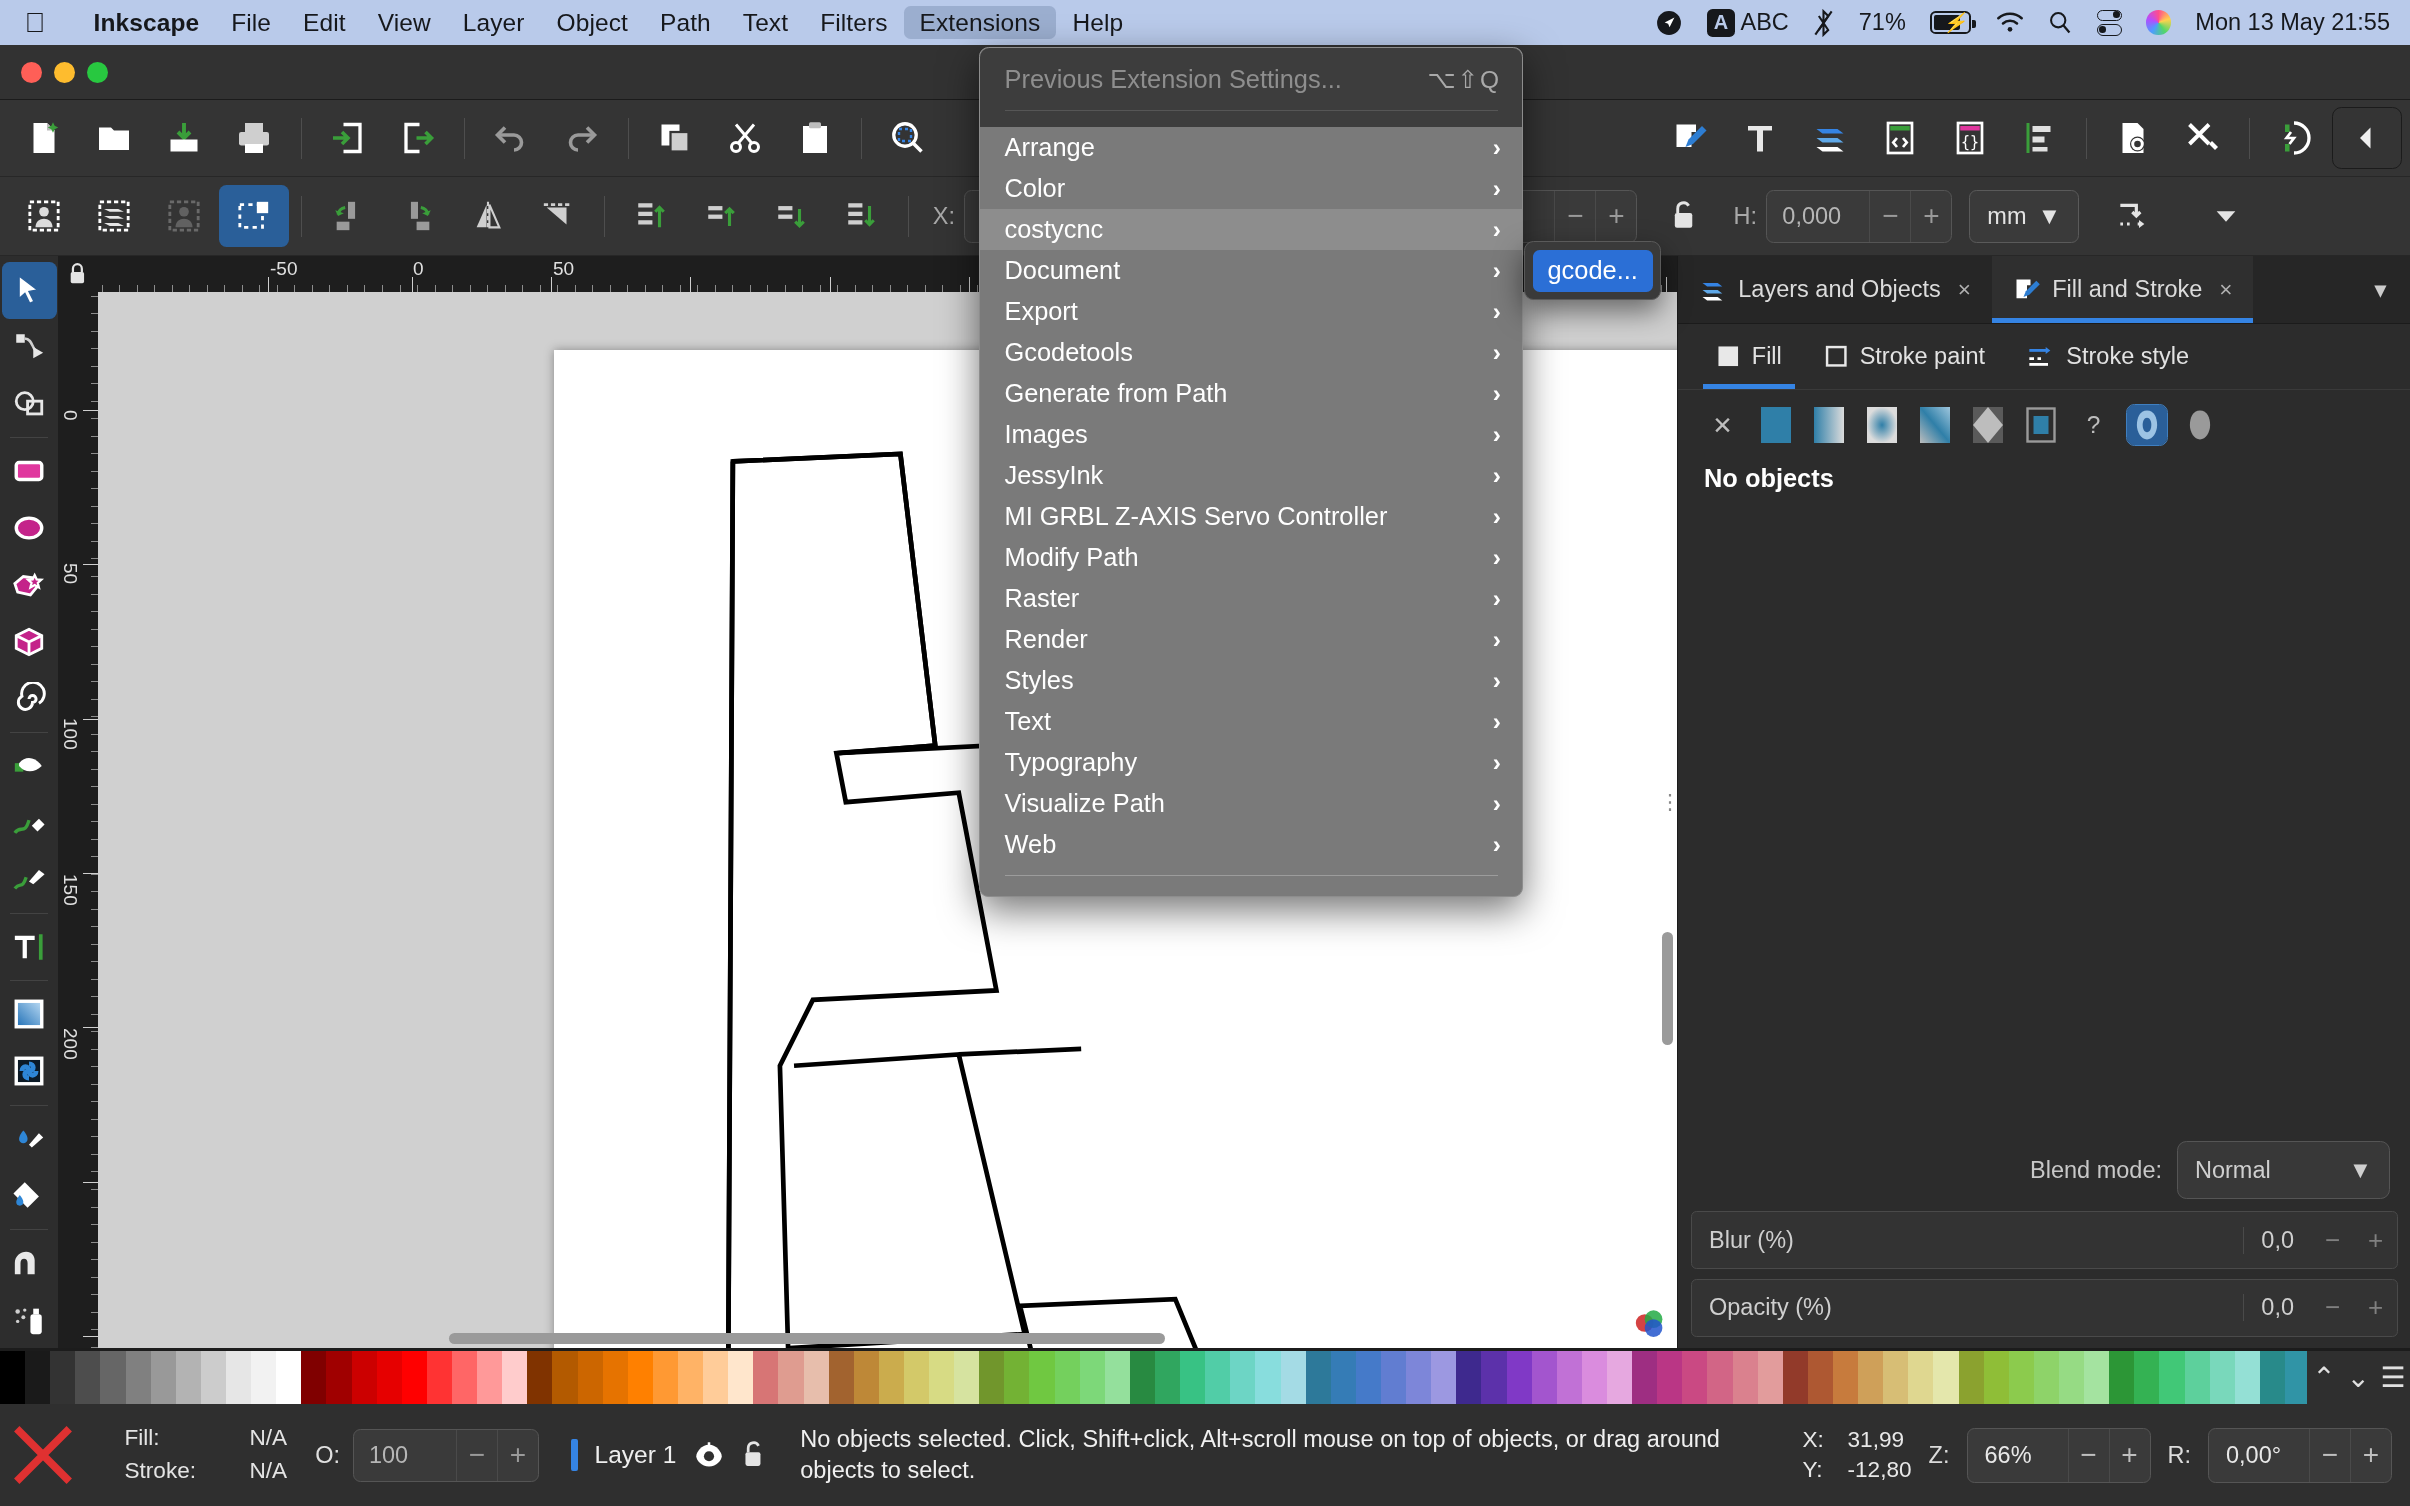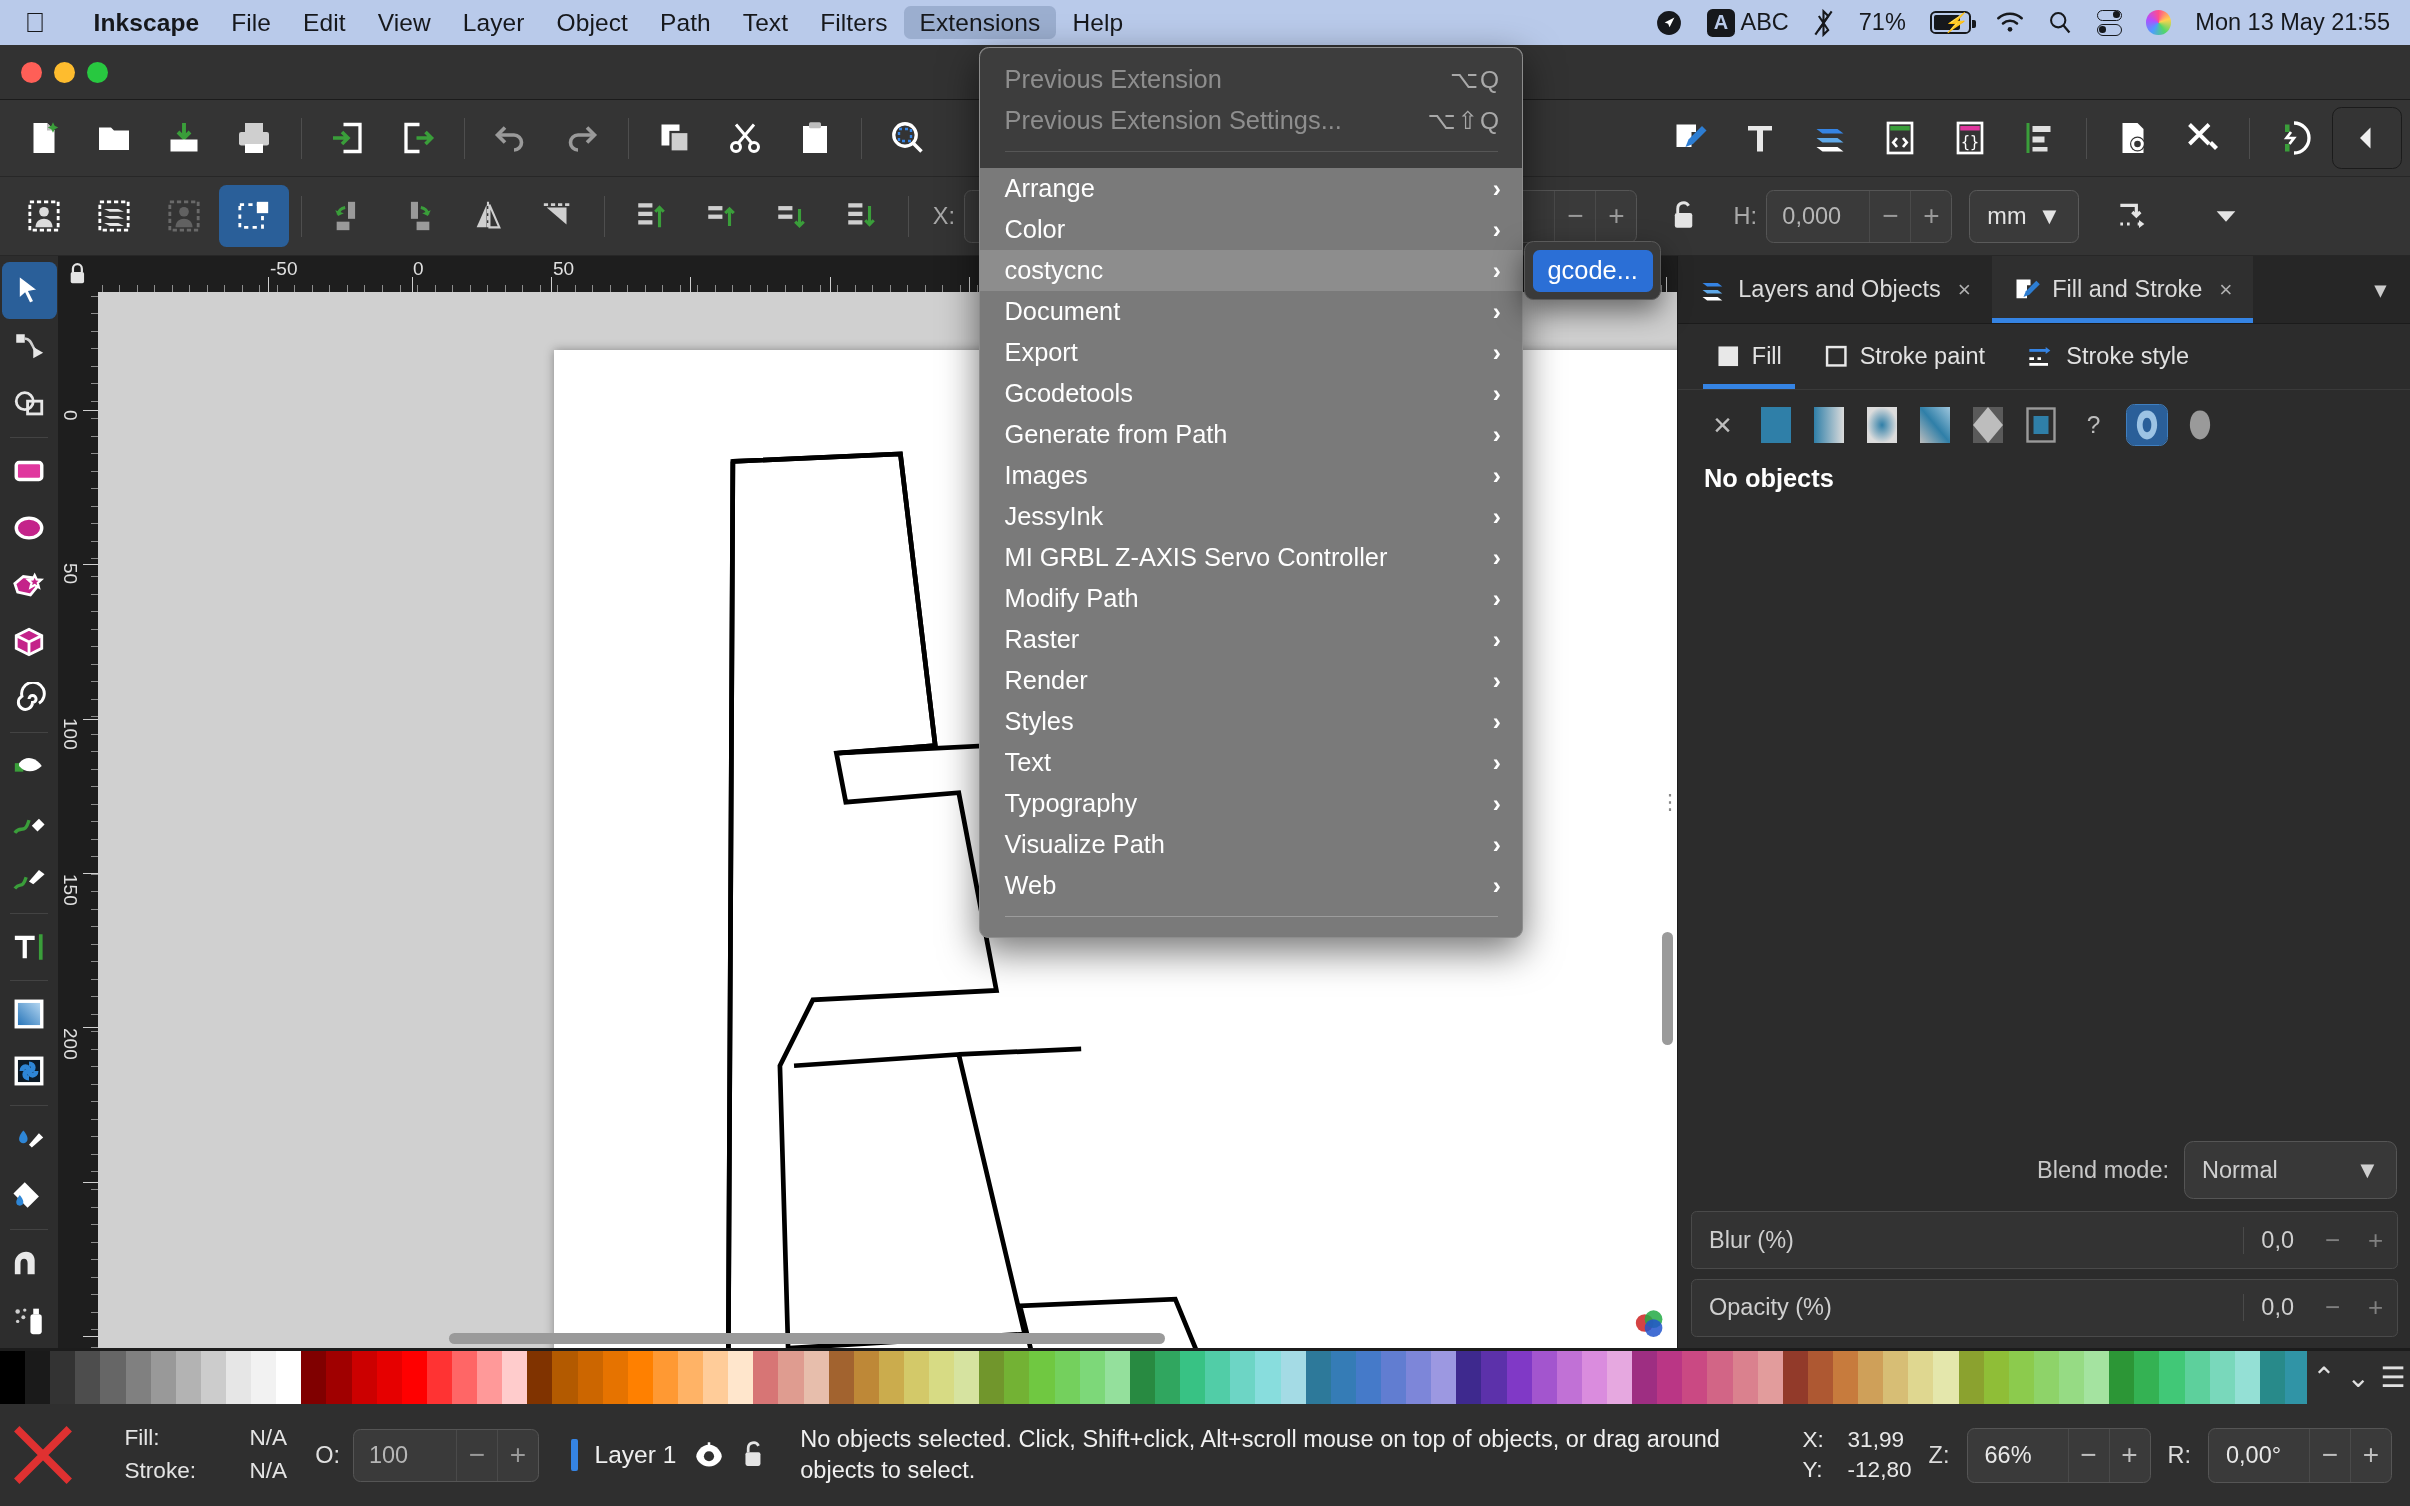--- a/index.html
+++ b/index.html
@@ -214,21 +214,21 @@
   .paint-row { display: flex; align-items: center; gap: 13px; padding: 15px 22.6px 5.6px 24.5px; }
   .pbtn {
     width: 40px; height: 40px; border-radius: 4.7px; display: flex; align-items: center; justify-content: center;
     color: #bdbdbd; font-size: 24.5px;
   }
   .pbtn.sel { background: #2a5f99; outline: 1.9px solid #3f7fc0; border-radius: 7.5px; }
   .no-objects { color: #ffffff; font-weight: bold; font-size: 25.4px; padding: 13px 0 0 26px; }
 
   .blend-row {
     position: absolute; left: 0; right: 0; bottom: 149px; display: flex;
-    align-items: center; justify-content: flex-end; padding-right: 14px; gap: 15px;
+    align-items: center; justify-content: flex-end; padding-right: 21px; gap: 15px;
   }
   .blend-label { color: #c8c8c8; font-size: 23.5px; }
   .blend-select {
     display: flex; align-items: center; justify-content: space-between;
     width: 213px; height: 58px; background: #383838; border: 0.9px solid #555;
     border-radius: 9.4px; padding: 0 17px; color: #cfcfcf; font-size: 23.5px;
   }
   .slider-row {
     position: absolute; left: 13px; right: 13px; height: 58px;
     display: flex; align-items: center; background: #333; border: 0.9px solid #4a4a4a;
@@ -1339,24 +1339,20 @@
           <span class="s">−</span>
           <span class="s">+</span>
         </div>
       </div>
     </div>
   </div>
 
   <div class="ext-menu">
     <div class="ext-top">
       <div class="ext-item disabled">
-        <span>Previous Extension</span>
-        <span class="acc">⌥Q</span>
-      </div>
-      <div class="ext-item disabled">
         <span>Previous Extension Settings...</span>
         <span class="acc">⌥⇧Q</span>
       </div>
       <div class="ext-sep dark"></div>
     </div>
 
     <div id="ext-items">
         <div class="ext-item">
           <span>Arrange</span>
           <span class="arrow">›</span>

